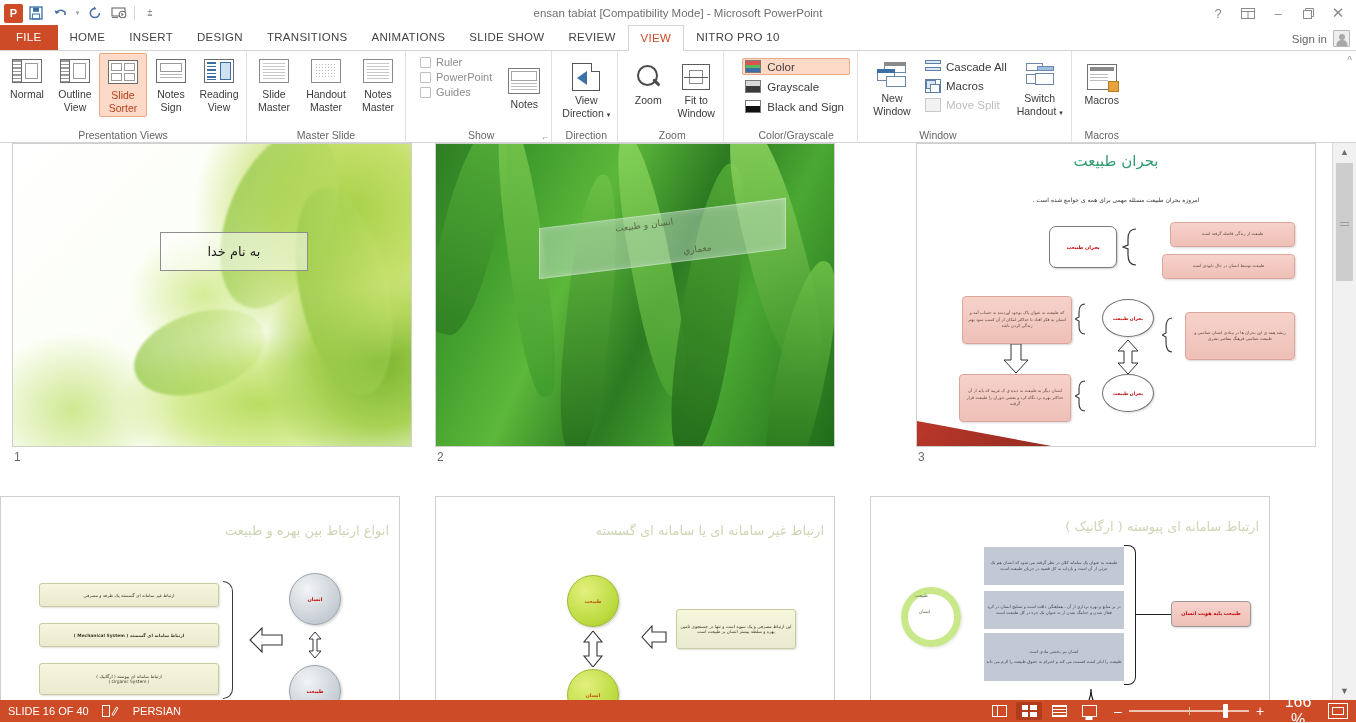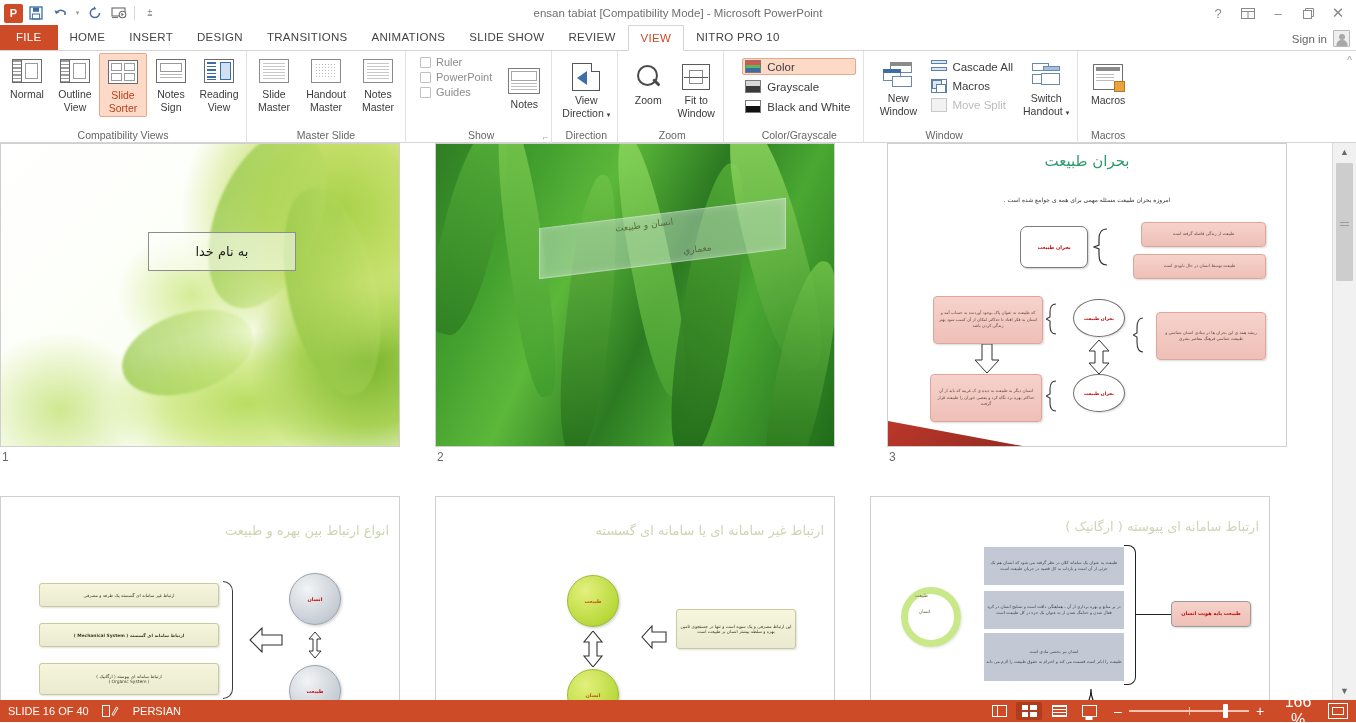--- a/index.html
+++ b/index.html
@@ -329,21 +329,21 @@
         <div class="ico">
             <div class="v-ico4">
               <div class="a"></div>
               <div class="b"></div>
             </div>
           </div>
         <div class="lbl">Reading</div>
         <div class="lbl">View</div>
       </div>
     </div>
-    <div class="rg-label">Compatibility Views</div>
+    <div class="rg-label">Presentation Views</div>
   </div>
 
   <div class="rgroup">
     <div class="rg-body">
       <div class="bigbtn">
         <div class="ico">
             <div class="v-icoM">
               <u></u>
             </div>
           </div>
@@ -443,21 +443,21 @@
         <div class="citem sel">
           <span class="sw color"></span>
           <span>Color</span>
         </div>
         <div class="citem">
           <span class="sw gray"></span>
           <span>Grayscale</span>
         </div>
         <div class="citem">
           <span class="sw bw"></span>
-          <span>Black and White</span>
+          <span>Black and Sign</span>
         </div>
       </div>
     </div>
     <div class="rg-label">Color/Grayscale</div>
   </div>
 
   <div class="rgroup" style="padding-left:6px;">
     <div class="rg-body">
       <div class="bigbtn w56" style="margin-top:4px;">
         <div class="ico">
@@ -523,21 +523,21 @@
     </div>
     <div class="rg-label">Macros</div>
   </div>
 
   <span class="ribbon-collapse">^</span>
 </div>
 
 <div class="workspace">
   <div class="slide-canvas">
 
-    <div class="slide-wrap" style="left:0px;top:0px;">
+    <div class="slide-wrap" style="left:12px;top:0px;">
       <div class="slide" style="width:400px;height:304px;">
         <div class="bg-leaf1"></div>
         <div class="leafstroke" style="left:54%;top:-6%;width:26%;height:62%;transform:rotate(22deg);"></div>
         <div class="leafstroke" style="left:72%;top:14%;width:22%;height:70%;transform:rotate(-12deg);"></div>
         <div class="leafstroke" style="left:30%;top:56%;width:34%;height:26%;transform:rotate(-18deg);"></div>
         <div class="titlebox fa" style="left:37%;top:29%;width:37%;height:13%;">
           <span style="font-size:13px;color:#1d1d1d;">به نام خدا</span>
         </div>
       </div>
       <div class="slide-num" style="left:2px;top:307px;">1</div>
@@ -553,21 +553,21 @@
         <div class="blade" style="left:62%;top:6%;width:13%;height:98%;background:linear-gradient(180deg,#55ad36,#1d6417);transform:rotate(9deg);"></div>
         <div class="blade" style="left:78%;top:-10%;width:14%;height:86%;background:linear-gradient(180deg,#96dd64,#3e9429);transform:rotate(-15deg);"></div>
         <div class="blade" style="left:86%;top:38%;width:12%;height:74%;background:linear-gradient(180deg,#6fc248,#227018);transform:rotate(12deg);"></div>
         <div class="glassbox" style="left:26%;top:23%;width:62%;height:17%;"></div>
         <div class="glasstxt fa" style="left:45%;top:25%;">انسان و طبيعت</div>
         <div class="glasstxt fa" style="left:62%;top:33%;">معماري</div>
       </div>
       <div class="slide-num" style="left:2px;top:307px;">2</div>
     </div>
 
-    <div class="slide-wrap" style="left:887px;top:0px;">
+    <div class="slide-wrap" style="left:916px;top:0px;">
       <div class="slide" style="width:400px;height:304px;">
         <div class="s-title fa" style="left:0;right:0;top:8px;font-size:15px;color:#2e9b6e;">بحران طبیعت</div>
         <div class="s-title fa" style="left:0;right:0;top:52px;font-size:6px;color:#333;">امروزه بحران طبیعت مسئله مهمی برای همه ی جوامع شده است .</div>
 
         <div class="pinkbox fa" style="left:253px;top:78px;width:125px;height:25px;">طبیعت از زندگی فاصله گرفته است</div>
         <div class="pinkbox fa" style="left:245px;top:110px;width:133px;height:25px;">طبیعت توسط انسان در حال نابودی است</div>
 
         <div class="whitebox fa" style="left:132px;top:82px;width:68px;height:42px;">
           <span class="redtxt" style="font-size:5px;">بحران طبیعت</span>
         </div>

